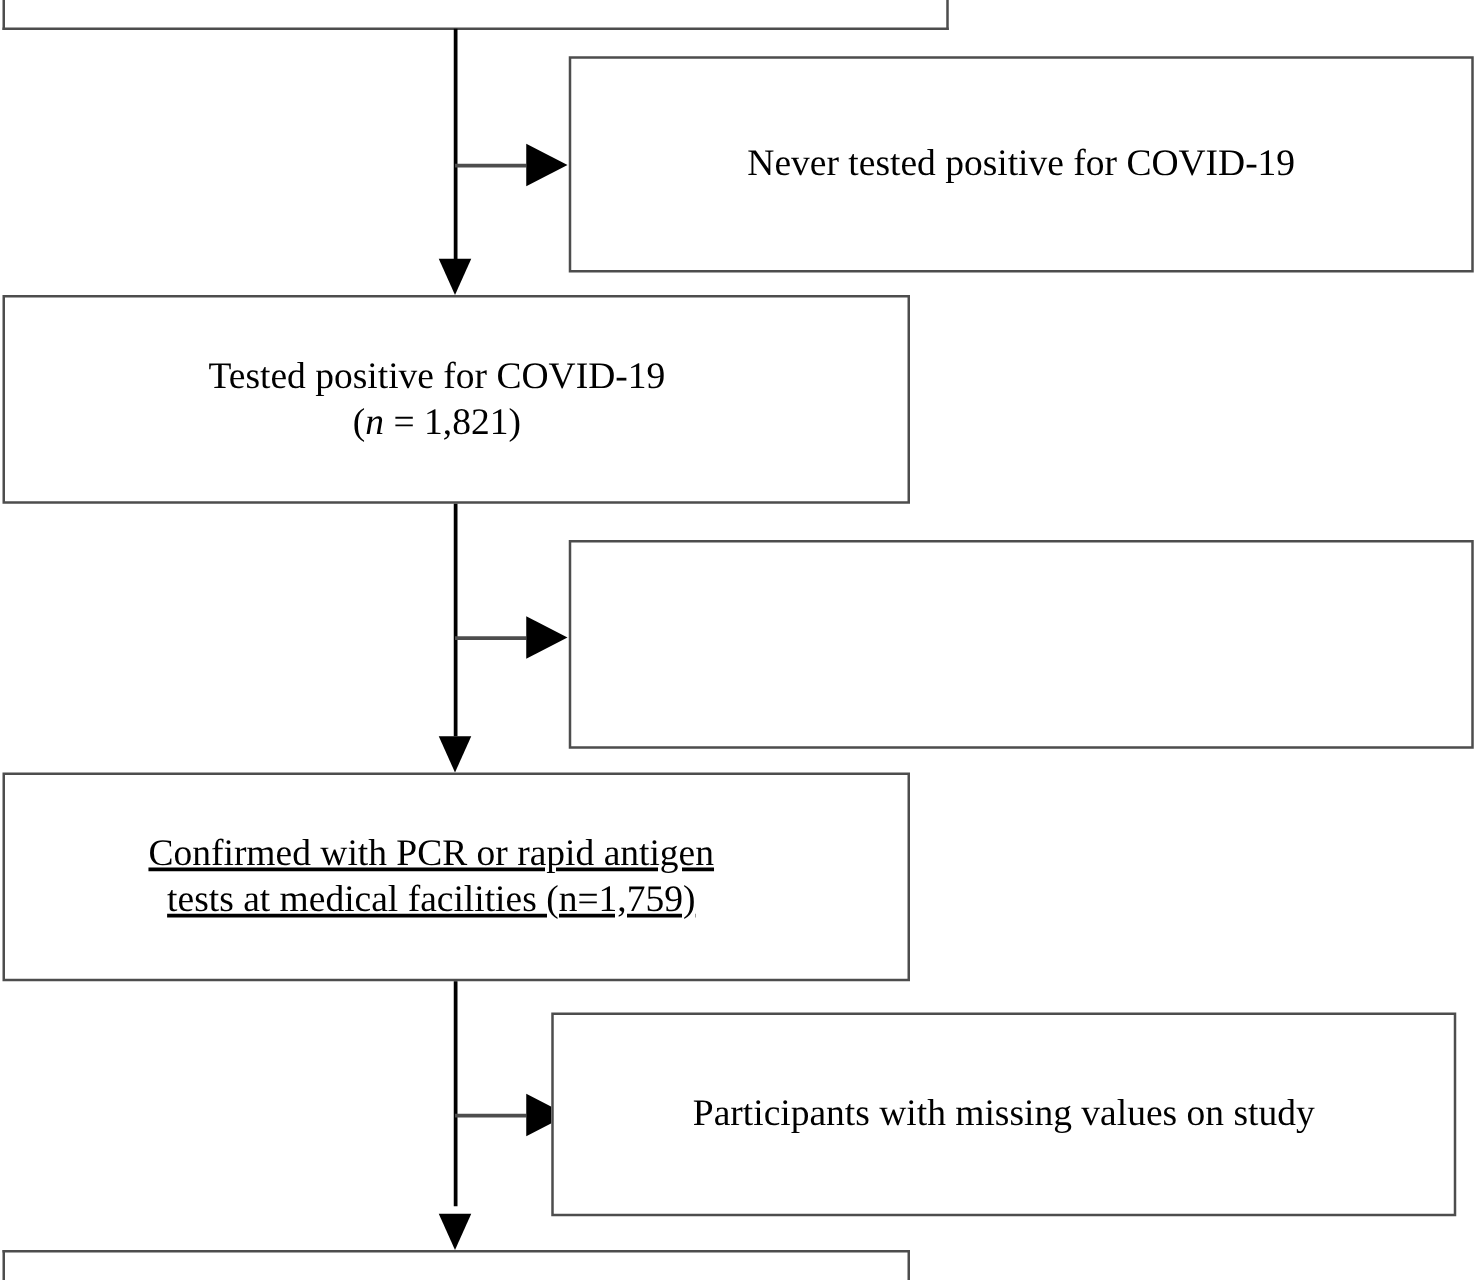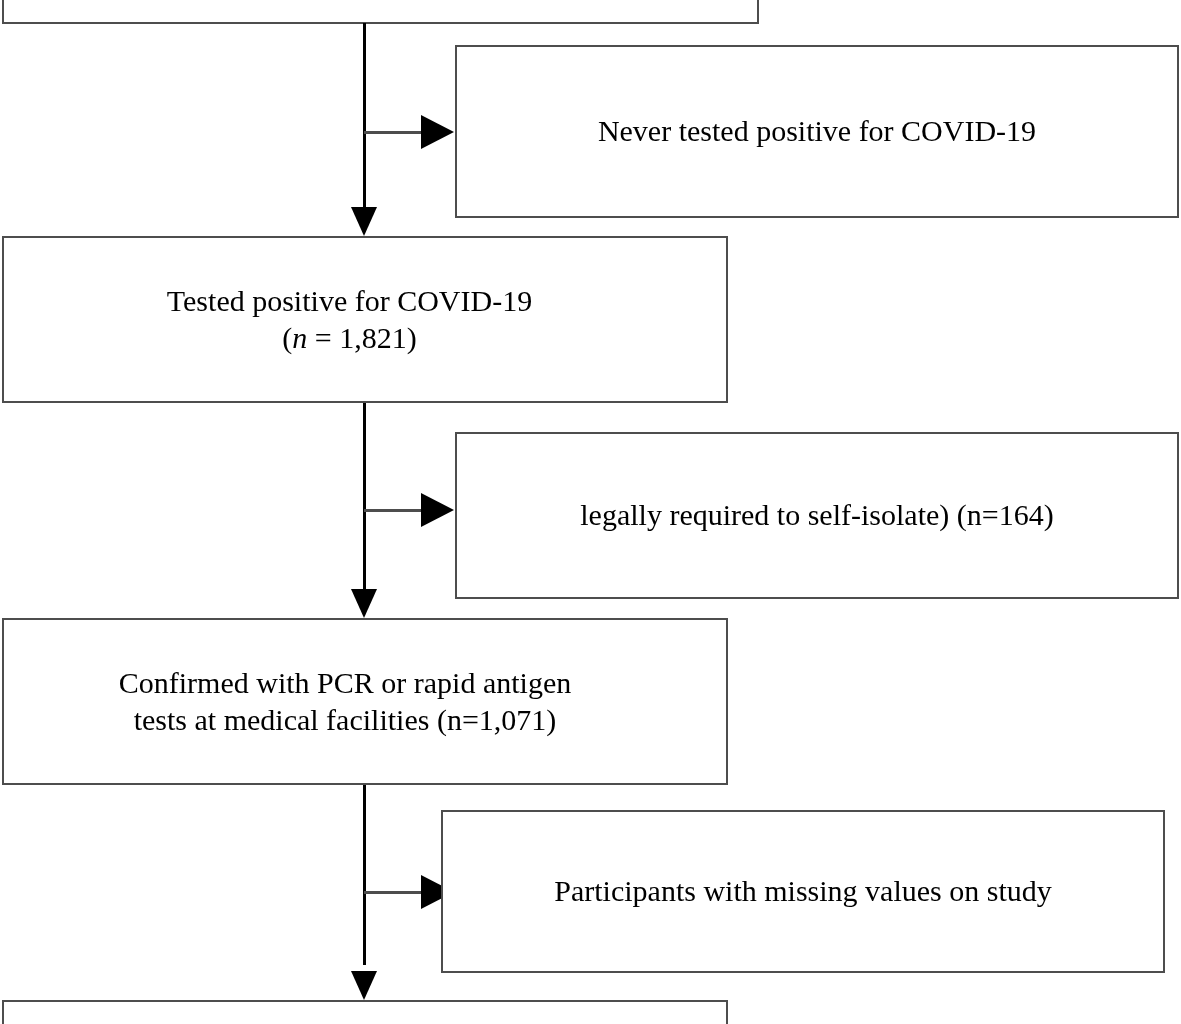--- a/index.html
+++ b/index.html
@@ -45,21 +45,21 @@
     align-items: flex-end;
   }
   .node.partial-bottom {
     border-bottom: none;
     align-items: flex-start;
   }
 
   
   #node-top        { left: 2px;   top: -36px;  width: 757px;  height: 60px; }
   #node-tested     { left: 2px;   top: 236px;  width: 726px;  height: 167px; padding-left: 19px; }
-  #node-confirmed  { left: 2px;   top: 618px;  width: 726px;  height: 167px; }
+  #node-confirmed  { left: 2px;   top: 618px;  width: 726px;  height: 167px; text-decoration: underline; }
   #node-bottom     { left: 2px;   top: 1000px; width: 726px;  height: 60px; }
 
   
   #node-never      { left: 455px; top: 45px;   width: 724px;  height: 173px; }
   #node-selftest   { left: 455px; top: 432px;  width: 724px;  height: 167px; }
   #node-missing    { left: 441px; top: 810px;  width: 724px;  height: 163px; font-family: Liberation Serif, serif; }
 
   
   #node-tested .txt    { padding-right: 60px; }
   #node-confirmed .txt { padding-right: 50px; }
@@ -153,28 +153,27 @@
     </span>
   </div>
 
   <div class="vline" id="trunk-2"></div>
   <div class="arrow-down" id="arrowhead-2"></div>
   <div class="hline" id="branch-2"></div>
   <div class="arrow-right" id="branch-head-2"></div>
 
   <div class="node" id="node-selftest">
     <span class="txt">
-      <span class="line2">legally required to self-isolate) (n=164)</span>
     </span>
   </div>
 
   <div class="node" id="node-confirmed">
     <span class="txt">
       <span>Confirmed with PCR or rapid antigen</span>
-      <span class="line2">tests at medical facilities (n=1,071)</span>
+      <span class="line2">tests at medical facilities (n=1,759)</span>
     </span>
   </div>
 
   <div class="vline" id="trunk-3"></div>
   <div class="arrow-down" id="arrowhead-3"></div>
   <div class="hline" id="branch-3"></div>
   <div class="arrow-right" id="branch-head-3"></div>
 
   <div class="node" id="node-missing">
     <span class="txt">

